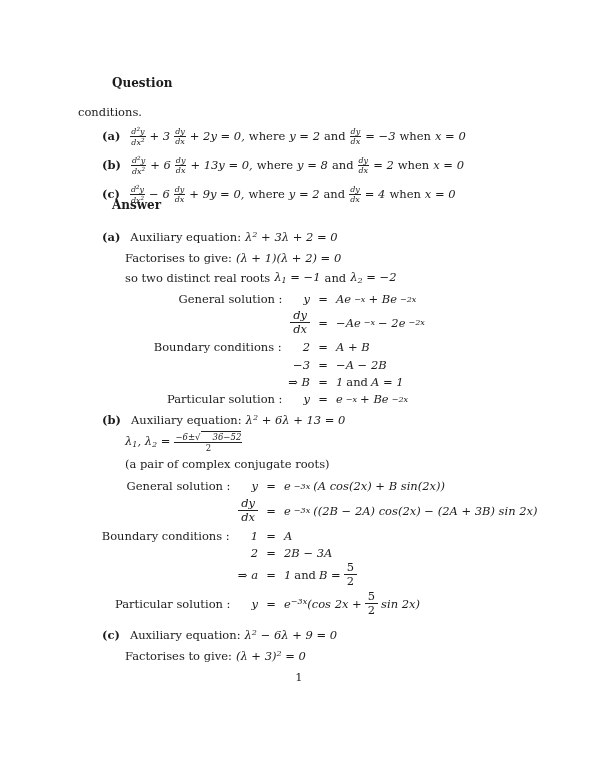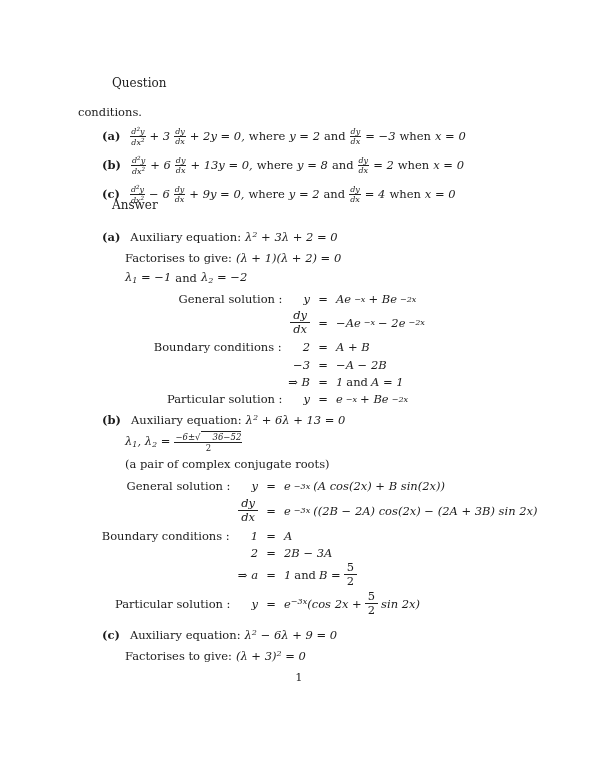--- a/index.html
+++ b/index.html
@@ -1,21 +1,21 @@
 <!DOCTYPE html>
 <html><head>
 <meta charset="utf-8">
 <style>
   html,body{margin:0;padding:0;background:#fff;}
   .page{position:relative;width:600px;height:776px;background:#ffffff;overflow:hidden;
         font-family:"DejaVu Serif","Liberation Serif",serif;font-size:11.5px;color:#1c1c1c;}
   .blk{position:absolute;left:78px;white-space:nowrap;}
   .mi{font-style:italic;}
   .rm{font-style:normal;}
-  .hd{left:112px;font-weight:normal;font-size:12px;}
+  .hd{left:112px;font-weight:bold;font-size:12px;}
   .jline{width:406px;text-align:justify;text-align-last:justify;text-indent:34px;white-space:normal;}
   .mrow{display:flex;align-items:center;gap:4px;}
   .item{left:102px;}
   .item .lbl{font-weight:bold;margin-right:6px;}
   .aline{left:102px;}
   .aline .lbl{font-weight:bold;margin-right:6px;}
   .sub{left:125px;}
   .seg{display:inline-block;}
   .sfrac{display:inline-flex;flex-direction:column;align-items:center;font-size:8px;line-height:1.15;}
   .sfrac .fn{border-bottom:0.8px solid #222;padding:0 1px;}
@@ -121,20 +121,21 @@
   <div class="blk aline mrow" style="top:230px">
     <span class="lbl">(a)</span>
     <span class="rm">Auxiliary equation:</span>
     <span class="mi">λ<span class="msup">2</span> + 3λ + 2 = 0</span>
   </div>
   <div class="blk sub mrow" style="top:251px">
     <span class="rm">Factorises to give:</span>
     <span class="mi">(λ + 1)(λ + 2) = 0</span>
   </div>
   <div class="blk sub mrow" style="top:270px">
+    <span class="rm">so two distinct real roots</span>
     <span class="mi">λ<span class="msub">1</span> = −1</span>
     <span class="rm">and</span>
     <span class="mi">λ<span class="msub">2</span> = −2</span>
   </div>
 
   <div class="blk arow" style="top:292px">
     <span class="lhs lhs-a">
         <span class="rm">General solution : </span>
         <span class="mi">y</span>
       </span>

